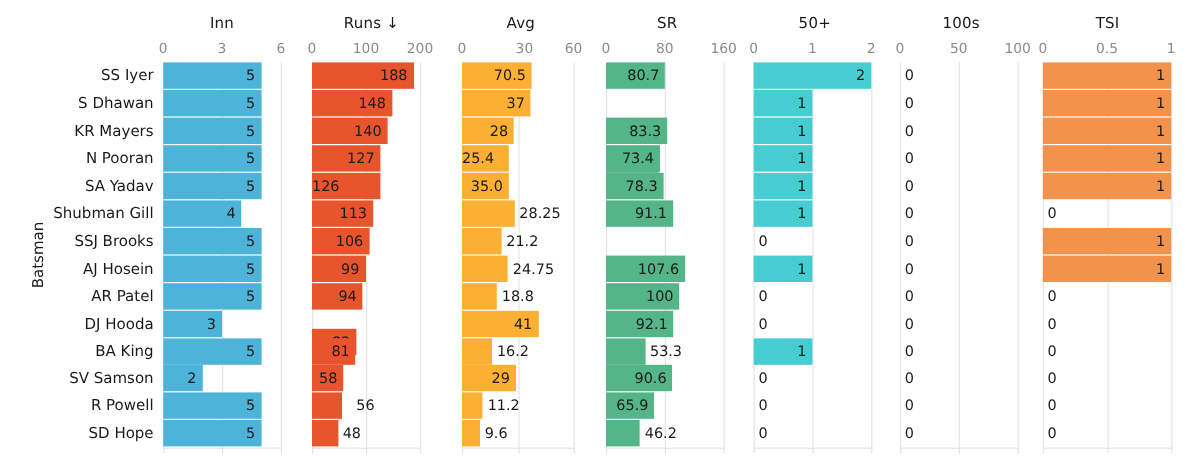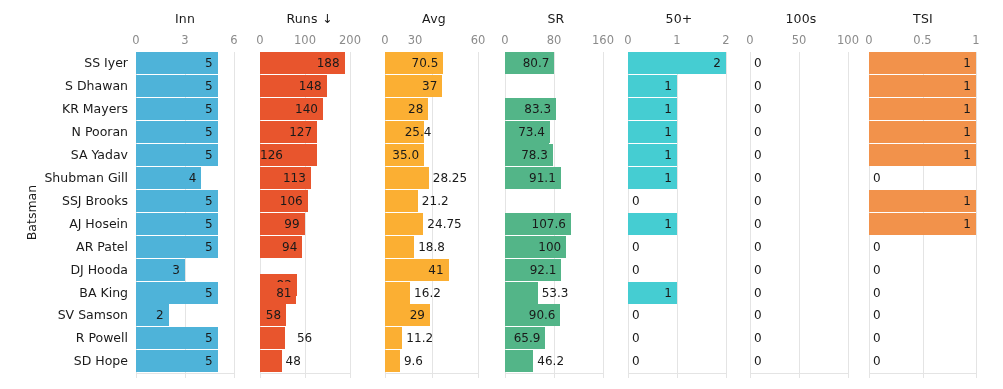--- a/index.html
+++ b/index.html
@@ -257,40 +257,40 @@
             <div class="bar" style="width: 21.6px; background: rgb(232, 85, 45);"></div>
             <div class="bar-label" style="left: 25.6px; text-align: left;">48</div>
           </div>
         </div>
       </div>
       <div class="panel" style="left: 380px; width: 108px;">
         <div class="panel-title">Avg</div>
         <div class="gridline" style="left: 5px;"></div>
         <div class="tick-label" style="left: 5px;">0</div>
         <div class="gridline" style="left: 51.5px;"></div>
-        <div class="tick-label" style="left: 35px;">30</div>
+        <div class="tick-label" style="left: 57px;">30</div>
         <div class="gridline" style="left: 98px;"></div>
         <div class="tick-label" style="left: 98px;">60</div>
         <div class="baseline" style="left: 5px; width: 94px; top: 373.3px;"></div>
         <div class="plot" style="left: 5px; width: 95px;">
           <div class="bar-row" style="top: 0px;">
             <div class="bar" style="width: 58.28px; background: rgb(251, 175, 51);"></div>
             <div class="bar-label" style="left: 0px; width: 53.28px; text-align: right;">70.5</div>
           </div>
           <div class="bar-row" style="top: 22.95px;">
             <div class="bar" style="width: 57.35px; background: rgb(251, 175, 51);"></div>
             <div class="bar-label" style="left: 0px; width: 52.35px; text-align: right;">37</div>
           </div>
           <div class="bar-row" style="top: 45.9px;">
             <div class="bar" style="width: 43.4px; background: rgb(251, 175, 51);"></div>
             <div class="bar-label" style="left: 0px; width: 38.4px; text-align: right;">28</div>
           </div>
           <div class="bar-row" style="top: 68.85px;">
             <div class="bar" style="width: 39.37px; background: rgb(251, 175, 51);"></div>
-            <div class="bar-label" style="left: 0px; width: 34.37px; text-align: right; padding-left: 12px;">25.4</div>
+            <div class="bar-label" style="left: 0px; width: 34.37px; ">25.4</div>
           </div>
           <div class="bar-row" style="top: 91.8px;">
             <div class="bar" style="width: 39.06px; background: rgb(251, 175, 51);"></div>
             <div class="bar-label" style="left: 0px; width: 34.06px; text-align: right;">35.0</div>
           </div>
           <div class="bar-row" style="top: 114.75px;">
             <div class="bar" style="width: 43.7875px; background: rgb(251, 175, 51);"></div>
             <div class="bar-label" style="left: 47.7875px; text-align: left;">28.25</div>
           </div>
           <div class="bar-row" style="top: 137.7px;">

